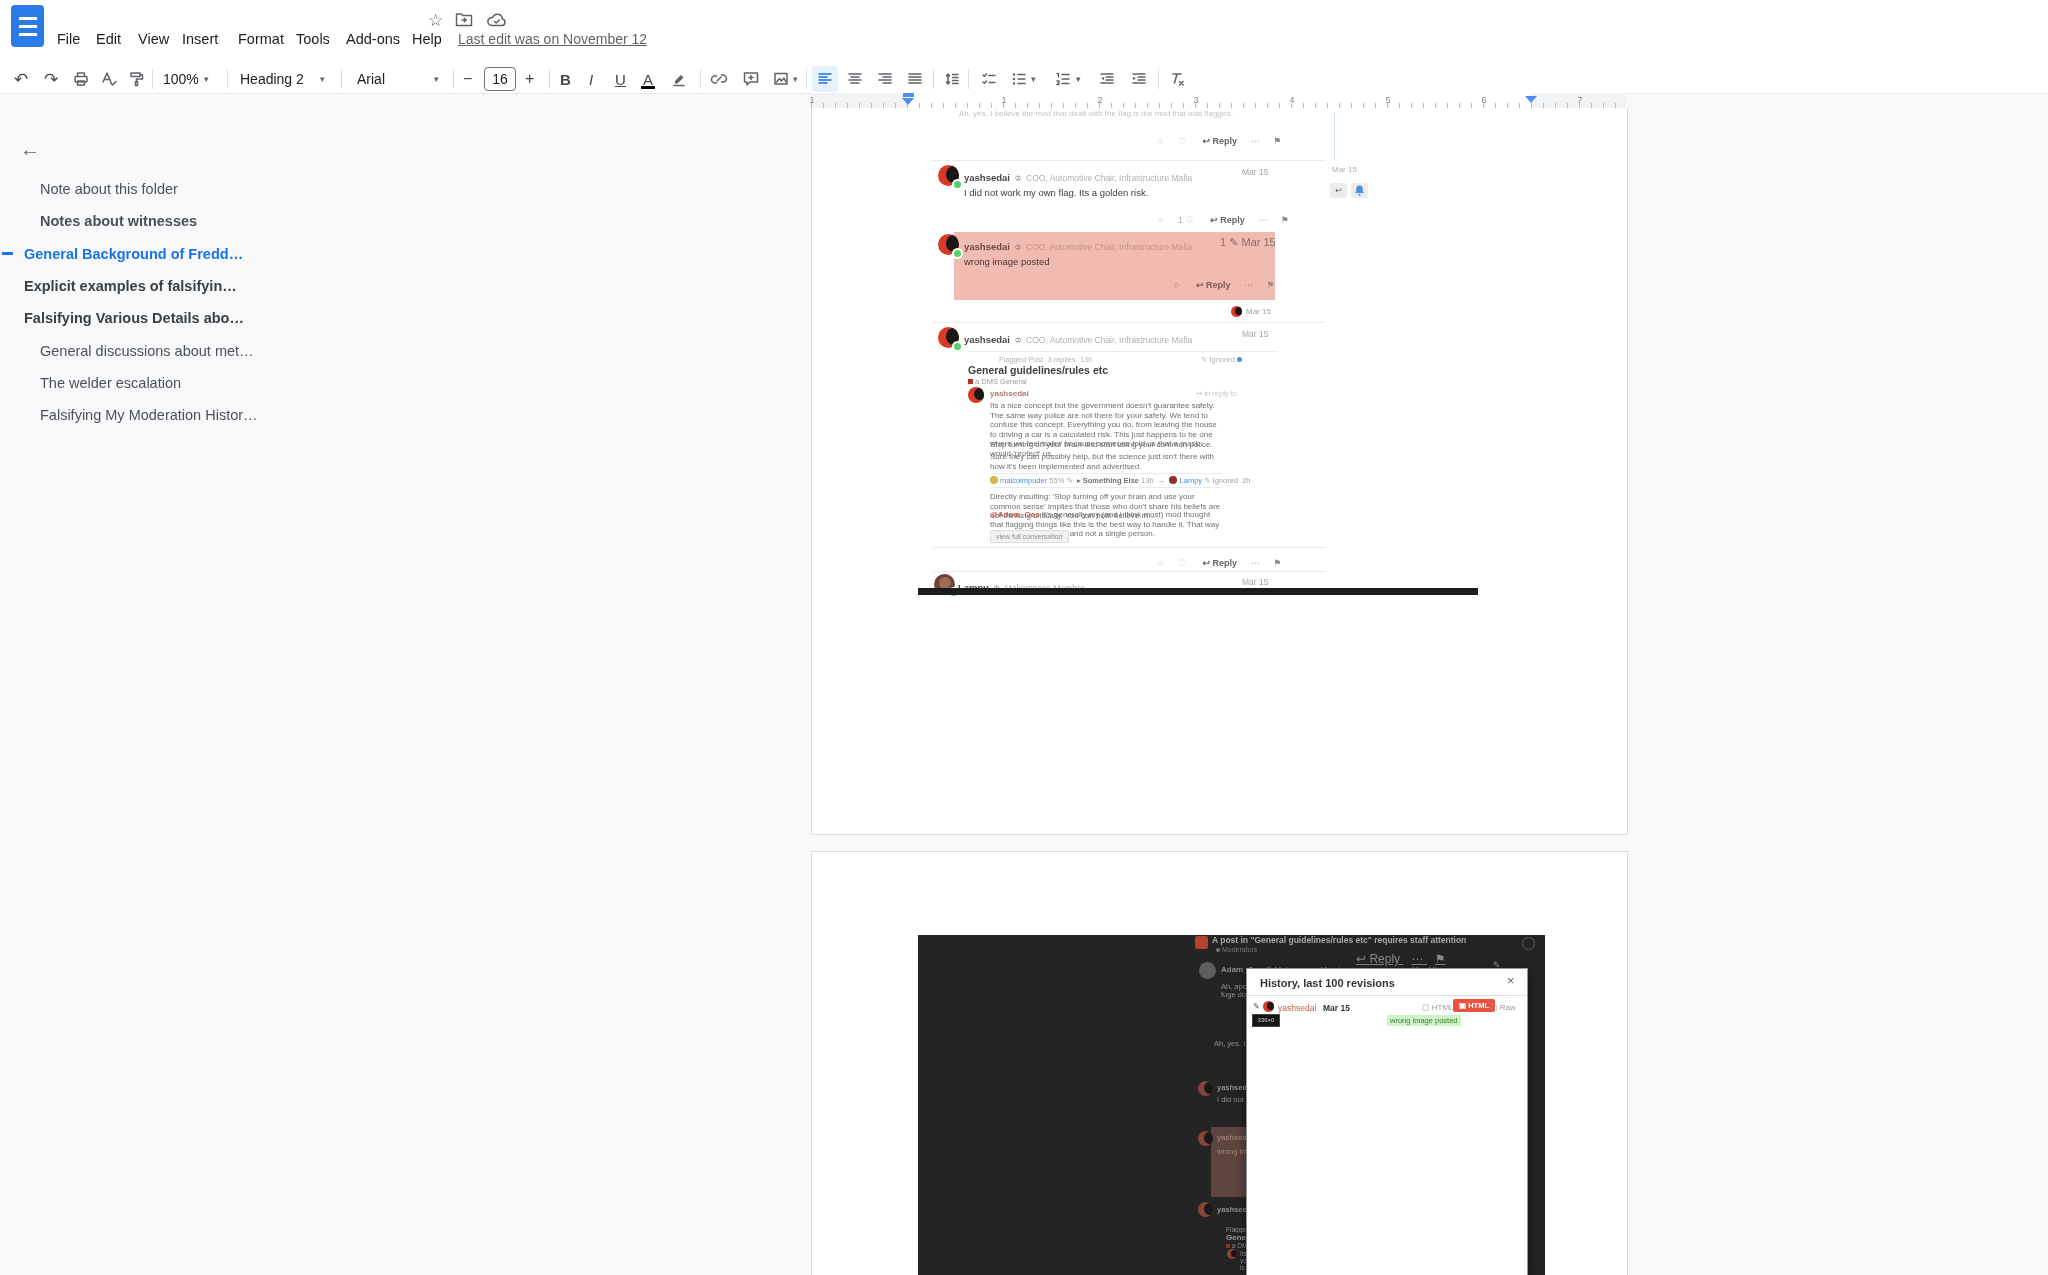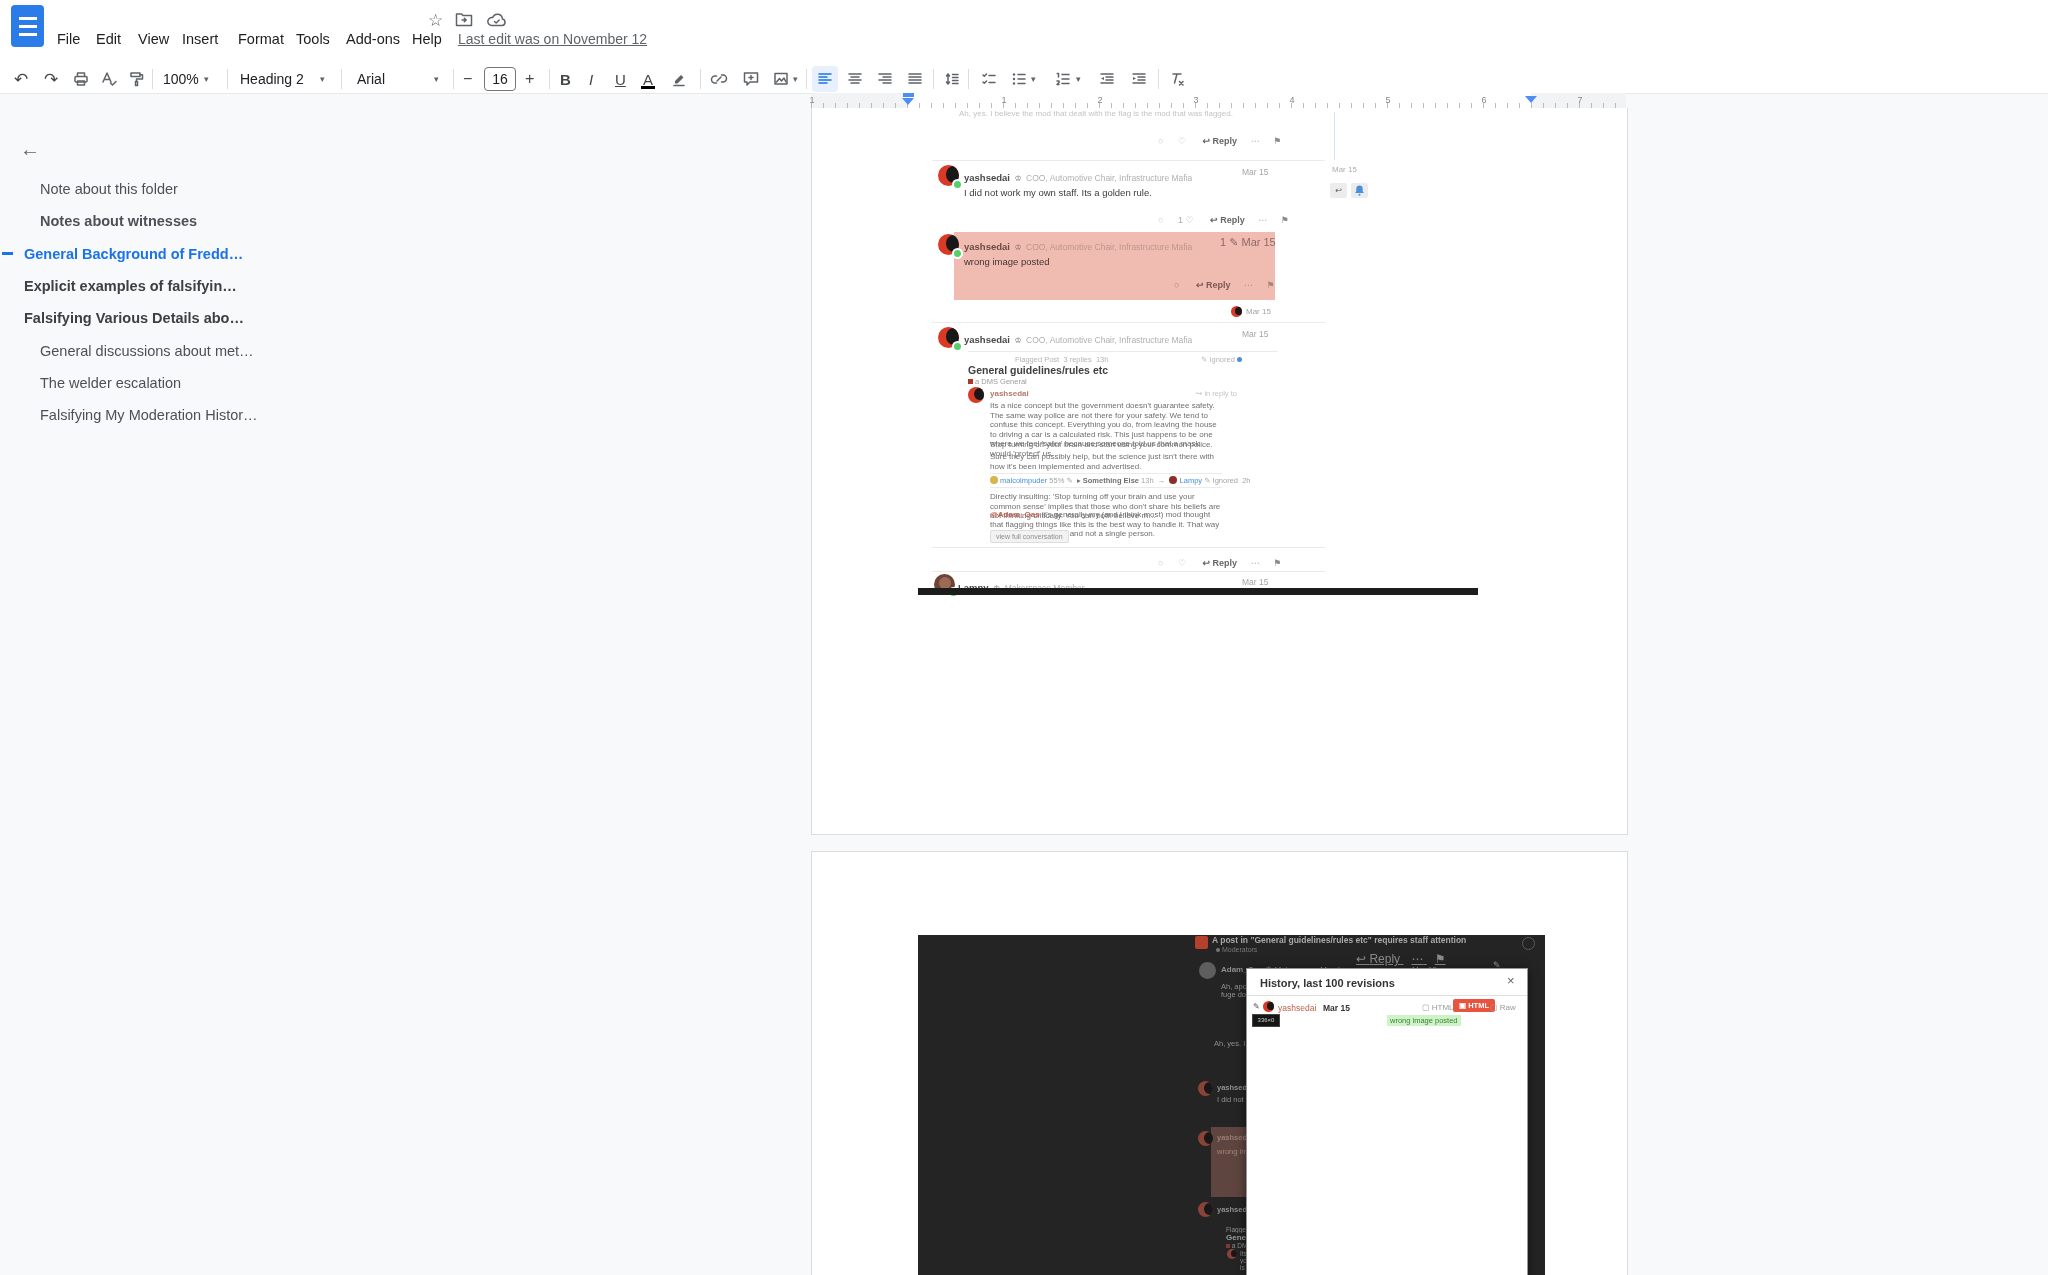--- a/index.html
+++ b/index.html
@@ -281,21 +281,21 @@
     <div class="abs av" style="left:20px;top:55px;width:21px;height:21px;">
         <i></i>
       </div>
     <div class="abs pdot" style="left:34px;top:69px;width:7px;height:7px;"></div>
     <div class="abs" style="left:46px;top:57px;white-space:nowrap;">
       <span class="uname">yashsedai</span>
       <span class="badge">♔</span>
       <span class="role">COO, Automotive Chair, Infrastructure Mafia</span>
     </div>
     <span class="abs pdate" style="left:324px;top:57px;">Mar 15</span>
-    <div class="abs ptext" style="left:46px;top:77px;">I did not work my own staff. Its a golden rule.</div>
+    <div class="abs ptext" style="left:46px;top:77px;">I did not work my own flag. Its a golden risk.</div>
 
     <div class="abs arow" style="left:240px;top:105px;">
       <span style="color:#ccc;">○</span>
       <span style="margin-left:12px;color:#aaa;"><span>1</span> <span>♡</span></span>
       <b style="margin-left:14px;"><span>↩</span> <span>Reply</span></b>
       <span style="margin-left:11px;">⋯</span>
       <span style="margin-left:11px;color:#8a8a8a;">⚑</span>
     </div>
 
     <div class="abs pinkbox" style="left:36px;top:122px;width:321px;height:68px;"></div>
@@ -332,21 +332,21 @@
       </div>
     <div class="abs pdot" style="left:34px;top:231px;width:7px;height:7px;"></div>
     <div class="abs" style="left:46px;top:219px;white-space:nowrap;">
       <span class="uname">yashsedai</span>
       <span class="badge">♔</span>
       <span class="role">COO, Automotive Chair, Infrastructure Mafia</span>
     </div>
     <span class="abs pdate" style="left:324px;top:219px;">Mar 15</span>
 
     <div class="abs sep" style="left:50px;top:241px;width:310px;"></div>
-    <div class="abs tiny" style="left:66px;top:245px;padding-left:31px;">
+    <div class="abs tiny" style="left:50px;top:245px;padding-left:31px;">
       <span>Flagged Post</span>&nbsp;&nbsp;<span>3 replies</span>&nbsp;&nbsp;<span>13h</span>
     </div>
     <div class="abs tiny" style="left:283px;top:245px;">
       <span>✎</span> <span>Ignored</span>
       <span style="display:inline-block;width:5px;height:5px;border-radius:50%;background:#4a90d9;"></span>
     </div>
     <div class="abs cardt" style="left:50px;top:254px;">General guidelines/rules etc</div>
     <div class="abs tiny" style="left:50px;top:267px;color:#9c9c9c;">
       <span class="redsq"></span> <span>a DMS General</span>
     </div>

